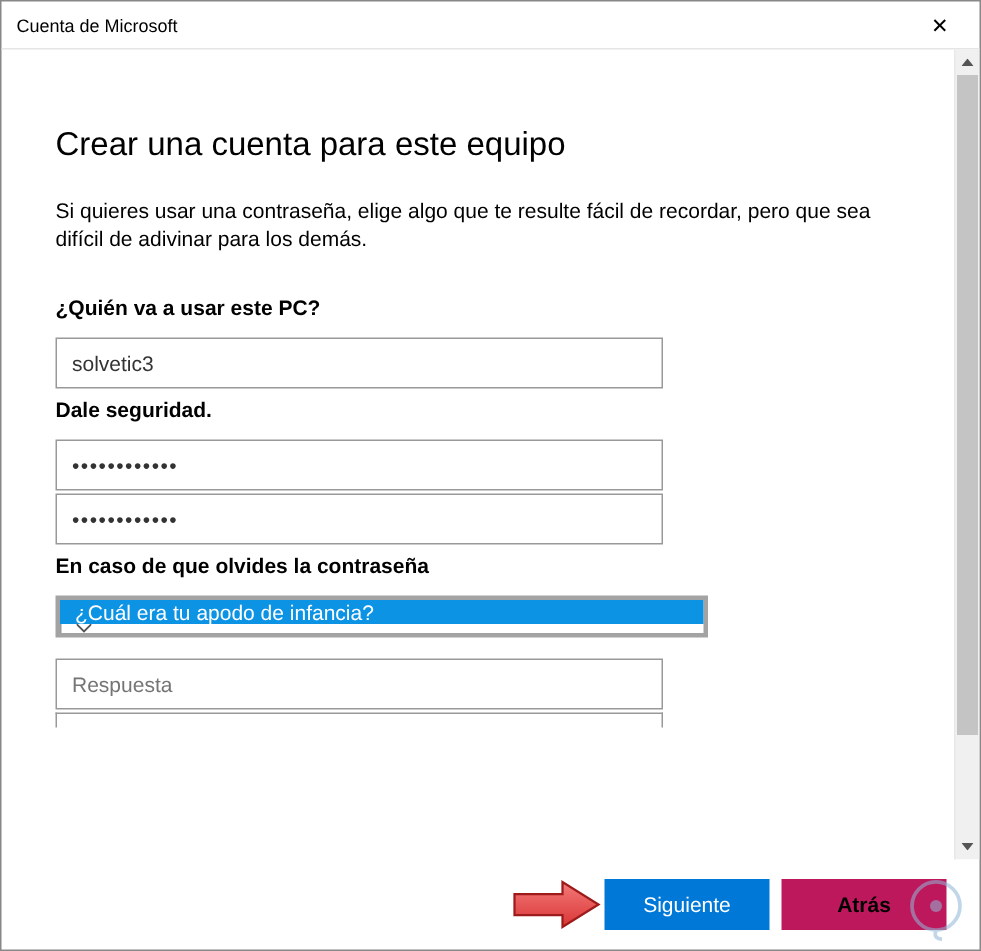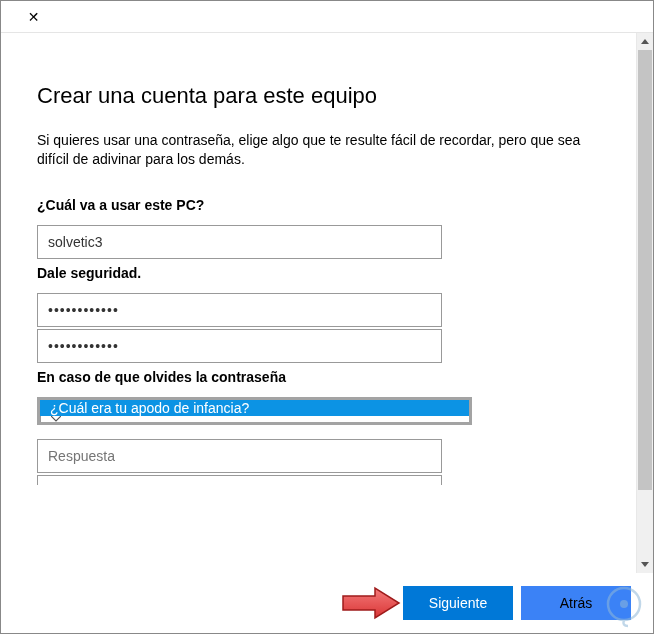--- a/index.html
+++ b/index.html
@@ -170,22 +170,23 @@
       border: none;
       font-size: 14px;
       font-family: inherit;
       cursor: pointer;
     }
     .btn-primary {
       background: #0078d7;
       color: #fff;
     }
     .btn-secondary {
-      background: #3b82f6;
-      color: #000;
+      background: #be185d;
+      color: #000;
+      font-weight: bold;
     }
     .arrow-annot {
       position: absolute;
       left: 340px;
       top: 11px;
       pointer-events: none;
     }
     .watermark {
       position: absolute;
       right: 8px;
@@ -196,31 +197,32 @@
     .select-value-bg {
        background: #0c93e4;
     }
   </style>
 </head>
 <body>
 
 <div class="window">
 
   <div class="titlebar">
+    <span class="title">Cuenta de Microsoft</span>
     <div class="close">✕</div>
   </div>
 
   <div class="content-wrap">
     <div class="content">
 
       <h1 class="page-title">Crear una cuenta para este equipo</h1>
 
       <p class="description">Si quieres usar una contraseña, elige algo que te resulte fácil de recordar, pero que sea difícil de adivinar para los demás.</p>
 
-      <label class="form-label">¿Cuál va a usar este PC?</label>
+      <label class="form-label">¿Quién va a usar este PC?</label>
       <input type="text" class="text-input" value="solvetic3" style="">
 
       <label class="form-label">Dale seguridad.</label>
       <input type="text" class="text-input" style="letter-spacing: 1px;" value="••••••••••••">
       <input type="text" class="text-input" style="letter-spacing: 1px;" value="••••••••••••">
 
       <label class="form-label">En caso de que olvides la contraseña</label>
 
       <div class="select-wrap">
         <div class="select-value select-value-bg">¿Cuál era tu apodo de infancia?</div>

